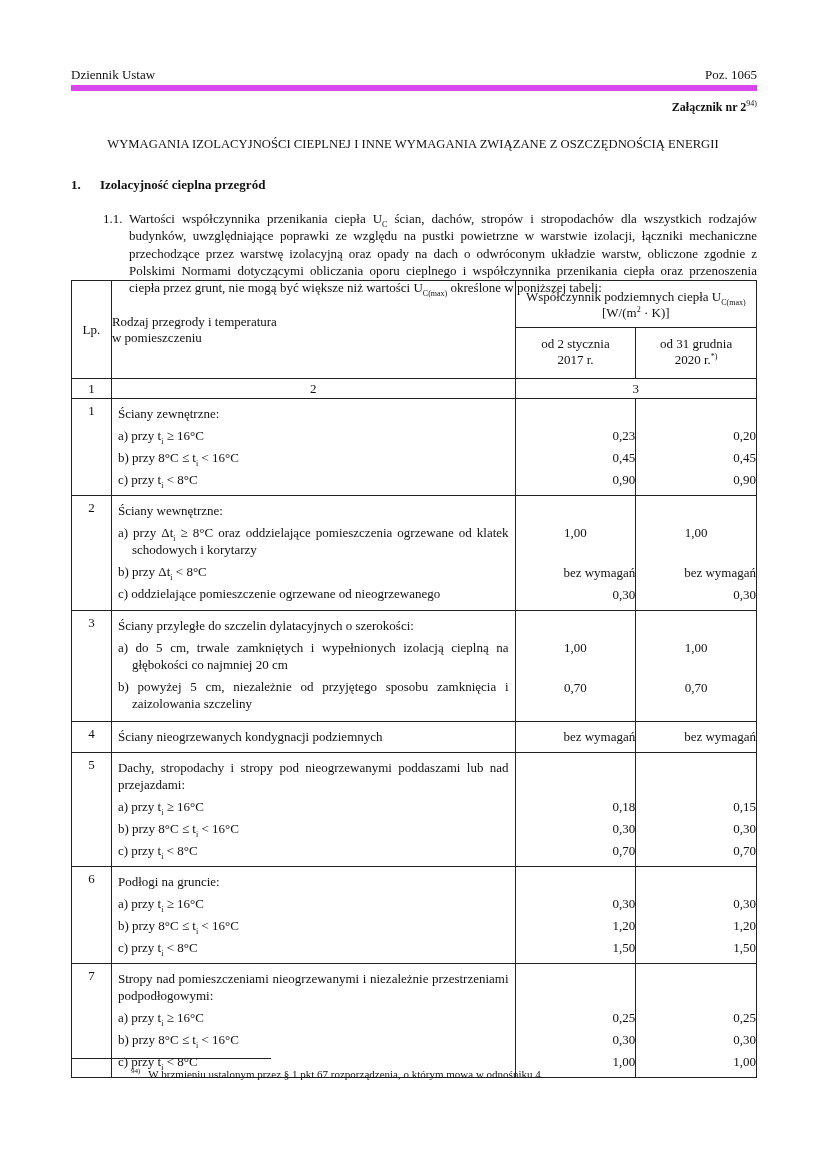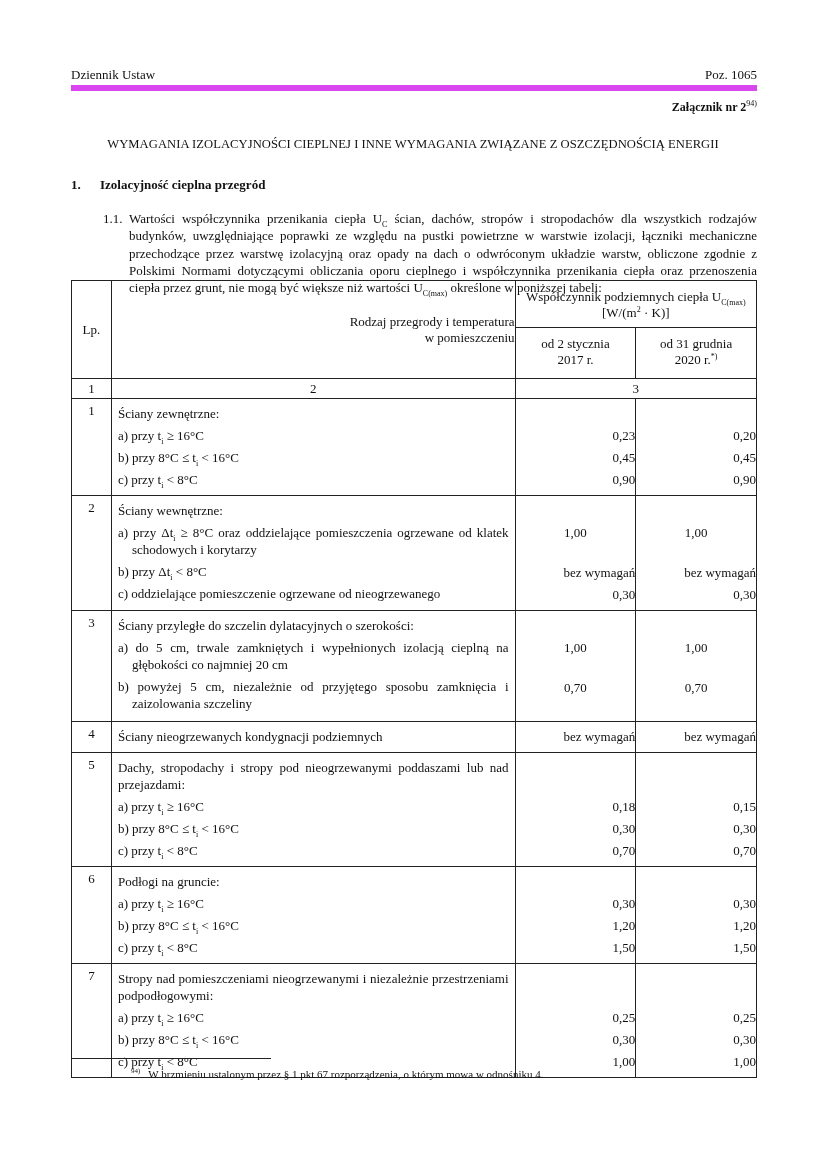--- a/index.html
+++ b/index.html
@@ -24,21 +24,21 @@
   .para .pnum { position: absolute; left: 0; top: 0; }
   .para .ptext { display: block; padding-left: 26px; text-indent: 0; }
   sub, sup { font-size: 8px; line-height: 0; }
   table.t {
     position: absolute; left: 71px; top: 280px; width: 686px;
     border-collapse: collapse; font-size: 13px;
   }
   table.t td, table.t th { border: 1px solid #222; vertical-align: top; padding: 0; font-weight: normal; }
   .c-lp { width: 40px; text-align: center; }
   .hdr-lp { vertical-align: middle !important; text-align: center; height: 90px; }
-  .hdr-desc { vertical-align: middle !important; text-align: right; line-height: 16px; }
+  .hdr-desc { vertical-align: middle !important; text-align: left; line-height: 16px; }
   .hdr-span { text-align: center; line-height: 16px; padding: 8px 4px 6px !important; height: 32px; }
   .hdr-sub { text-align: center; line-height: 16px; padding: 8px 4px !important; height: 34px; }
   .colnum td { text-align: center; height: 19px; line-height: 19px; }
   .grp td { padding-top: 4px !important; padding-bottom: 4px !important; }
   .lpcell { text-align: center; padding-top: 4px !important; }
   .line { height: 22px; line-height: 22px; padding: 0 6px; white-space: nowrap; }
   .wrap { line-height: 17px; padding: 2px 6px 3px 6px; text-align: justify; }
   .wrap .hang { display: block; padding-left: 14px; text-indent: -14px; }
   .vline { height: 22px; line-height: 22px; text-align: right; }
   .vwrap { height: 40px; line-height: 22px; text-align: center; }

